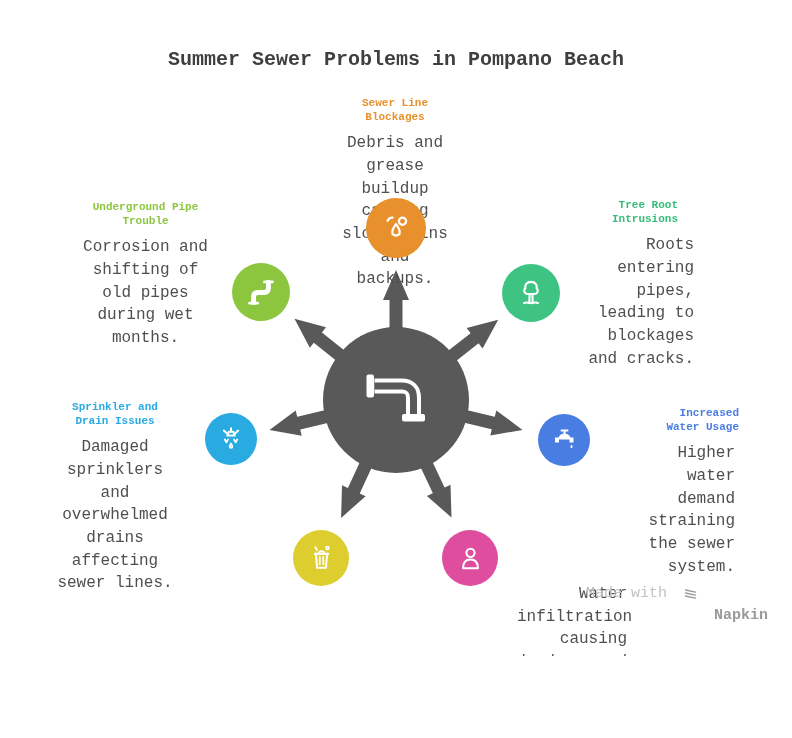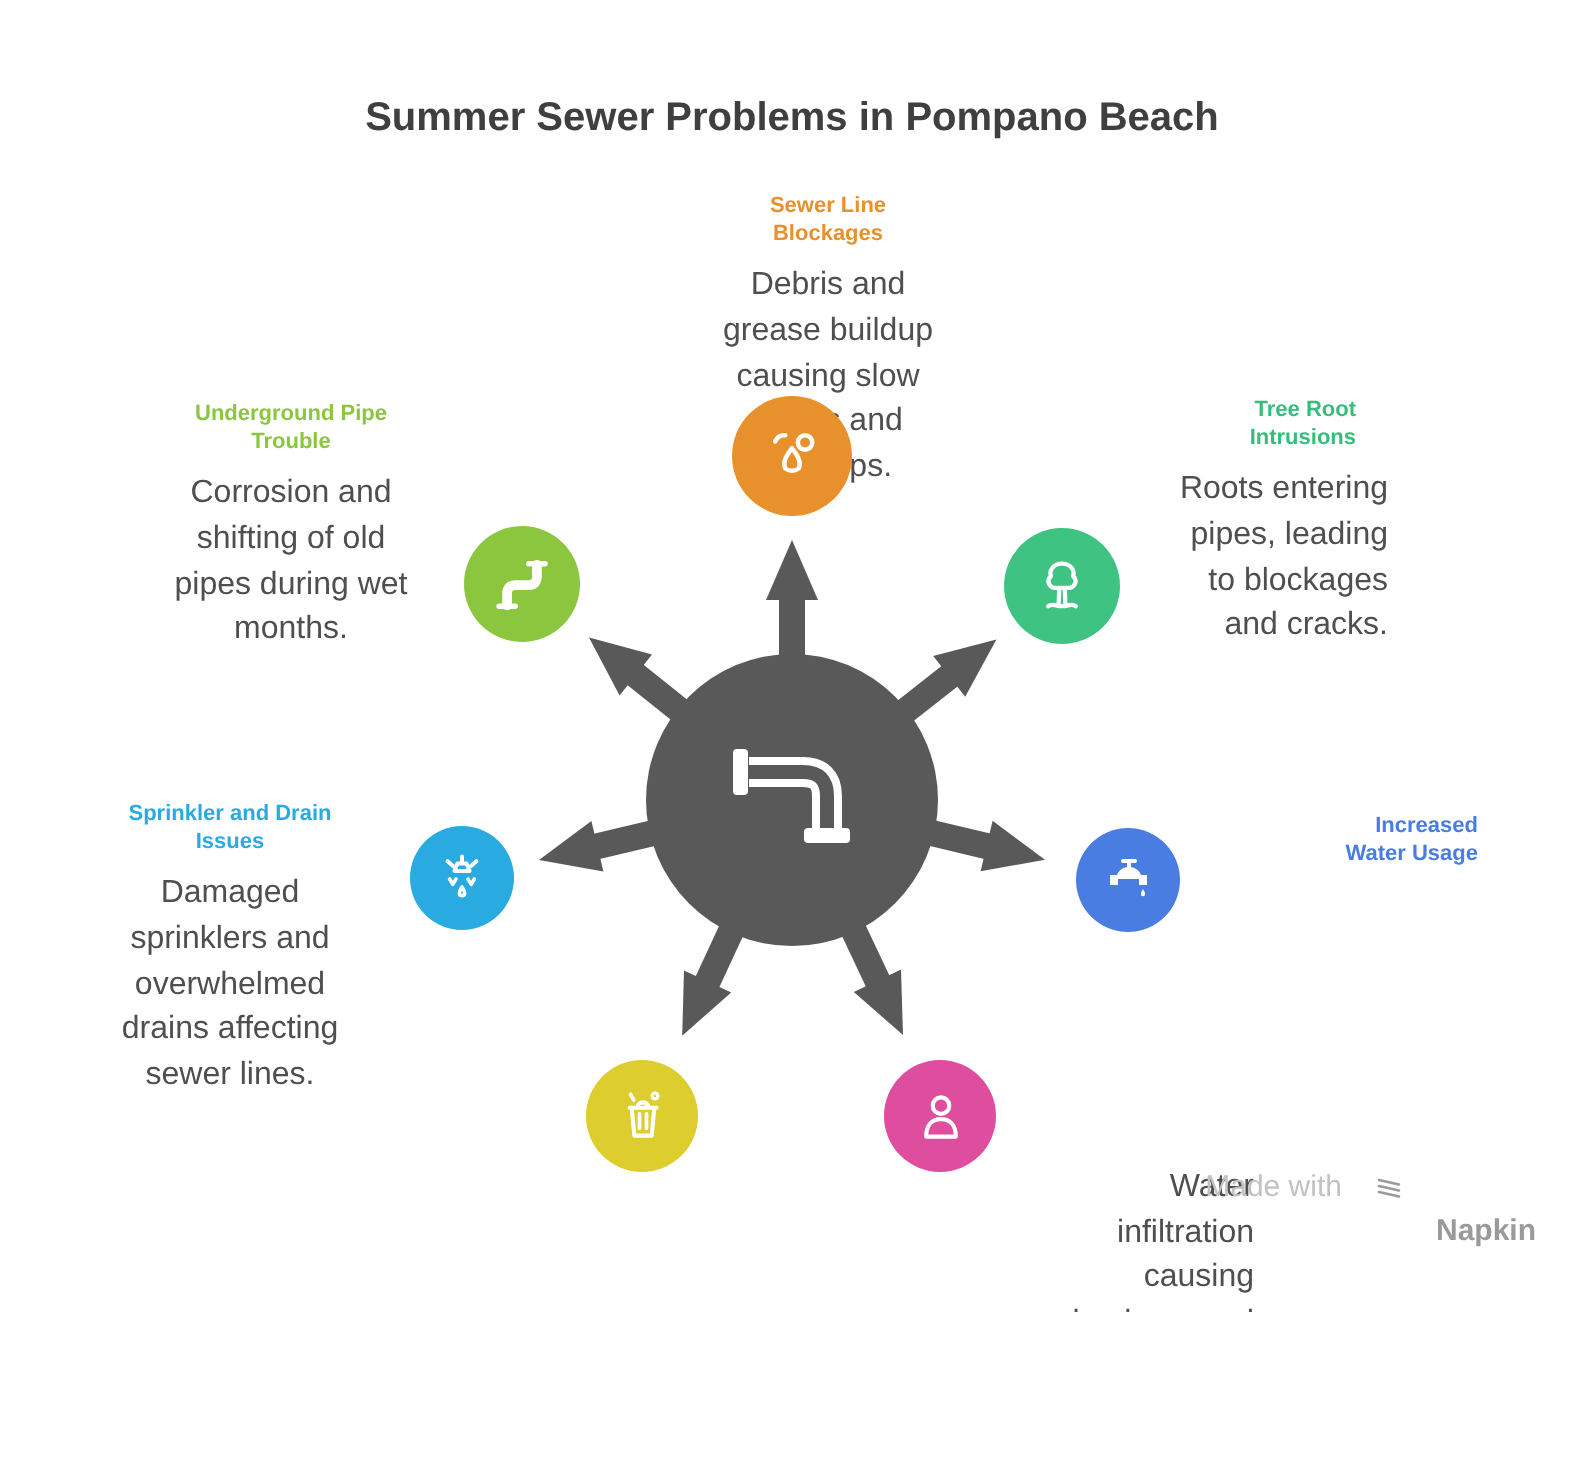--- a/index.html
+++ b/index.html
@@ -1,18 +1,18 @@
 <!DOCTYPE html>
 <html><head>
 <meta charset="utf-8">
 <style>
   * { margin:0; padding:0; box-sizing:border-box; }
   html,body { background:#fff; }
   body { font-family:"Liberation Sans", sans-serif; }
-  .canvas { position:relative; width:792px; height:656px; background:#fff; overflow:hidden; }
+  .canvas { position:relative; width:792px; height:656px; background:#fff; overflow:hidden;font-family:Liberation Mono, monospace; }
   .title { position:absolute; top:48px; left:0; width:100%; text-align:center;
            font-size:20px; font-weight:700; color:#3f3f3f; z-index:2; }
   .arrows { position:absolute; left:0; top:0; z-index:1; }
   .node-text { position:absolute; z-index:2; }
   .node-text h3 { font-size:11px; font-weight:700; line-height:1.28; margin-bottom:8px; }
   .node-text p  { font-size:16px; color:#4f4f4f; line-height:1.42; }
   .align-center { text-align:center; }
   .align-center h3, .align-center p { margin-left:auto; margin-right:auto; }
   .align-left { text-align:right; }
   .spoke { position:absolute; border-radius:50%; display:flex; align-items:center;
@@ -108,21 +108,21 @@
     </svg>
   </div>
 
   <div class="spoke" style="left: 442px; top: 530px; width: 56px; height: 56px; background-color: rgb(222, 77, 158);">
     <svg width="33" height="33" viewBox="0 0 32 32" fill="none" stroke="#fff" stroke-width="2" stroke-linecap="round" stroke-linejoin="round">
       <circle cx="16" cy="10.5" r="4"></circle>
       <path d="M8.8 25.5 C8.8 19.8 11.8 17 16 17 C20.2 17 23.2 19.8 23.2 25.5 Z"></path>
     </svg>
   </div>
 
-  <div class="node-text align-center" style="left:344px;top:96px;width:140px;">
+  <div class="node-text align-center" style="left:325px;top:96px;width:140px;">
     <h3 style="max-width: 80px; color: rgb(232, 145, 44);">Sewer Line Blockages</h3>
     <p style="max-width:112px;">Debris and grease buildup causing slow drains and backups.</p>
   </div>
 
   <div class="node-text align-center" style="left:78px;top:200px;width:135px;">
     <h3 style="max-width: 115px; color: rgb(140, 198, 63);">Underground Pipe Trouble</h3>
     <p style="max-width:125px;">Corrosion and shifting of old pipes during wet months.</p>
   </div>
 
   <div class="node-text align-left" style="left:588px;top:198px;width:112px;">
@@ -130,20 +130,21 @@
     <p style="max-width:106px;">Roots entering pipes, leading to blockages and cracks.</p>
   </div>
 
   <div class="node-text align-center" style="left:50px;top:400px;width:130px;">
     <h3 style="max-width: 124px; color: rgb(41, 171, 226);">Sprinkler and Drain Issues</h3>
     <p style="max-width:118px;text-align:center;">Damaged sprinklers and overwhelmed drains affecting sewer lines.</p>
   </div>
 
   <div class="node-text align-left" style="left:627px;top:406px;width:112px;">
     <h3 style="max-width: 100px; color: rgb(74, 125, 226); margin-left: 32px;">Increased Water Usage</h3>
+    <p style="max-width:108px;">Higher water demand straining the sewer system.</p>
   </div>
 
 
   <div class="node-text align-left" style="left:517px;top:583px;width:122px;">
     <p style="max-width:110px;">Water infiltration causing backups and damage.</p>
   </div>
 
   <div class="footer">
     <span>Made with</span>
     <svg width="13" height="11" viewBox="0 0 13 11">

